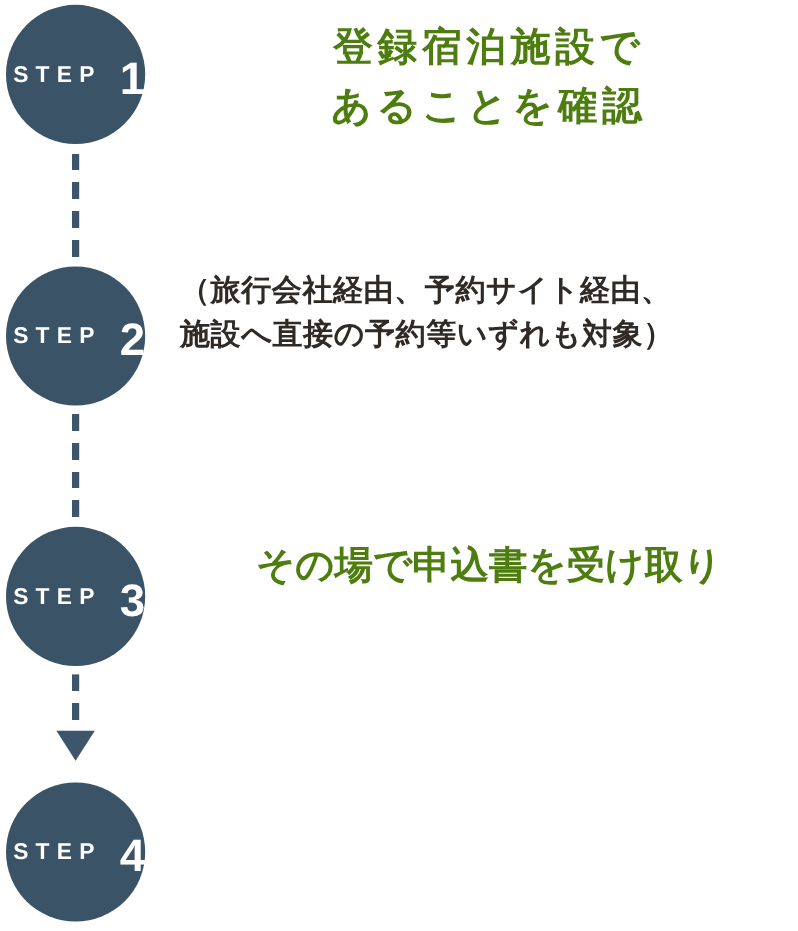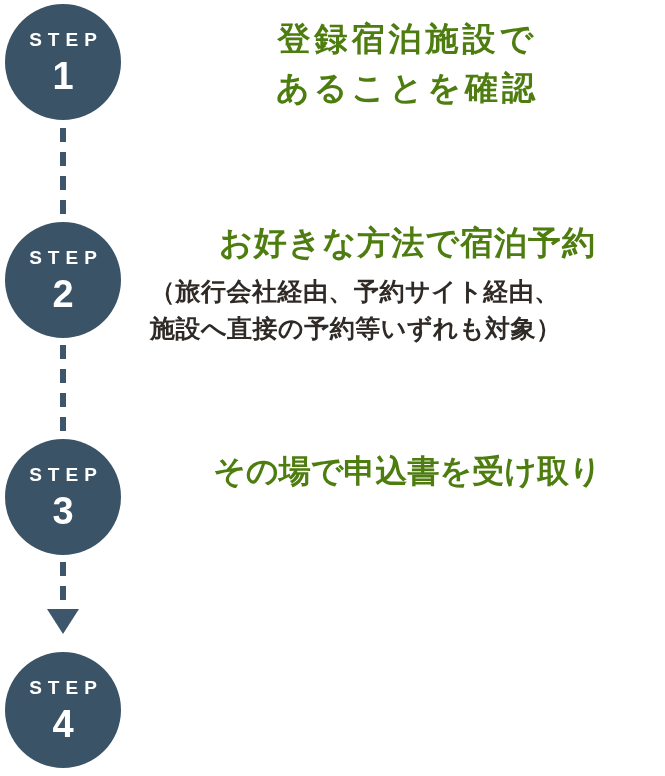--- a/index.html
+++ b/index.html
@@ -10,22 +10,22 @@
     overflow:hidden;
     font-family:"Liberation Sans","DejaVu Sans",sans-serif;
   }
   
   .circle{
     position:absolute;
     left:5px;
     width:116px;height:116px;
     border-radius:50%;
     background:#3a5366;
-    display:flex;flex-direction:column;
-    align-items:center;justify-content:center;
+    display:flex;
+    align-items:center;justify-content:space-between;
     color:#ffffff;
   }
   .circle .step-label{
     font-size:19px;
     font-weight:600;
     letter-spacing:6px;
     text-indent:6px;
     line-height:1;
   }
   .circle .step-number{
@@ -109,23 +109,20 @@
       <span class="line">登録宿泊施設で</span>
       <span class="line">あることを確認</span>
     </div>
   </div>
 
   <div class="circle c2">
     <span class="step-label">STEP</span>
     <span class="step-number">2</span>
   </div>
   <div class="step-text t2">
-    <div class="step-title">
-      <span class="line">お好きな方法で宿泊予約</span>
-    </div>
     <div class="step-note">
       <span class="line">（旅行会社経由、予約サイト経由、</span>
       <span class="line">施設へ直接の予約等いずれも対象）</span>
     </div>
   </div>
 
   <div class="circle c3">
     <span class="step-label">STEP</span>
     <span class="step-number">3</span>
   </div>

